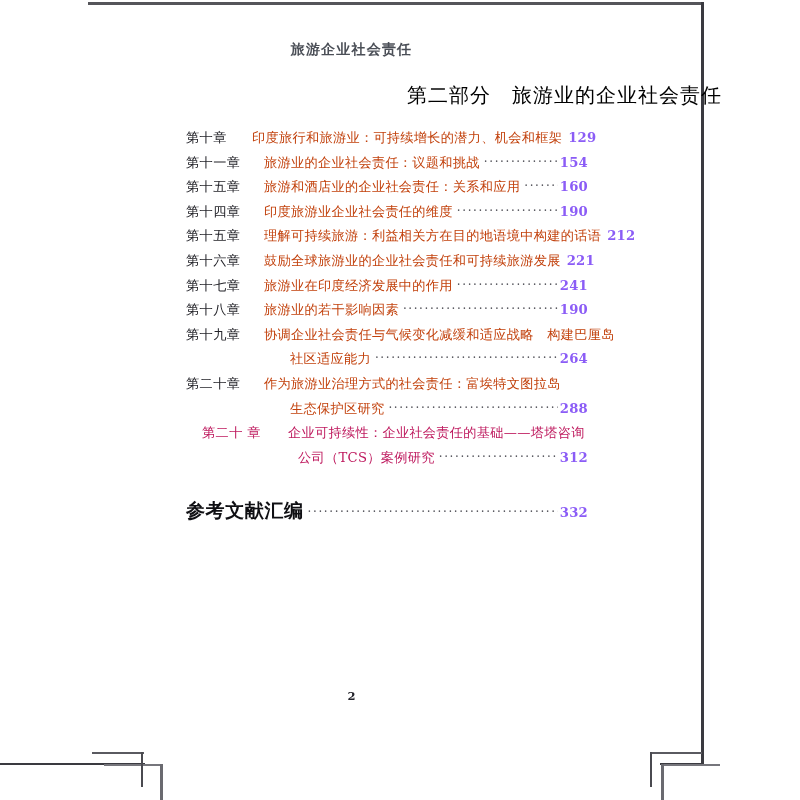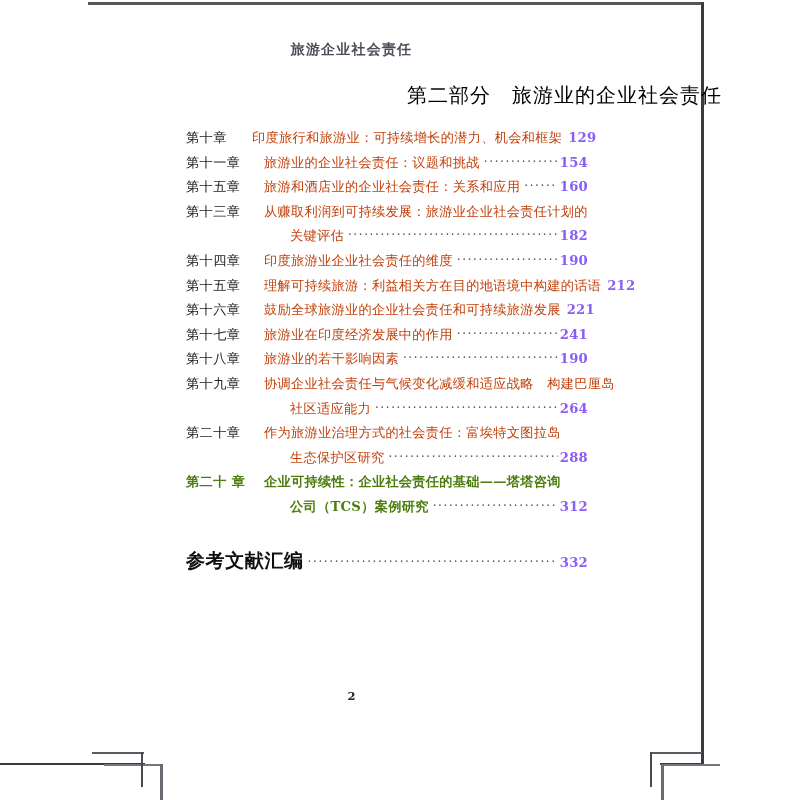--- a/index.html
+++ b/index.html
@@ -159,22 +159,23 @@
 
   
   .cont-indent {
     flex: 0 0 auto;
     width: 96px;
   }
 
   
   .toc-entry.strong .chap-label,
   .toc-entry.strong .chap-title {
-    font-weight: 700;
-    color: #4d7c0f;
+    font-weight: 400;
+    color: #be185d;
+    margin-left: 16px;
   }
   .ref-block { margin-top: 28px; }
 
   .ref-row { display: flex; align-items: baseline; width: 402px; }
   .ref-label {
     flex: 0 0 auto;
     font-weight: 700;
     font-size: 19px;
     letter-spacing: 0.6px;
     color: #0f0f13;
@@ -239,32 +240,20 @@
 
     <div class="toc-entry">
       <div class="toc-row">
         <span class="chap-label w-wide">第十五章</span>
         <span class="chap-title">旅游和酒店业的企业社会责任：关系和应用</span>
         <span class="leader"></span>
         <span class="page-num">160</span>
       </div>
     </div>
 
-    <div class="toc-entry">
-      <div class="toc-row">
-        <span class="chap-label w-wide">第十三章</span>
-        <span class="chap-title">从赚取利润到可持续发展：旅游业企业社会责任计划的</span>
-      </div>
-      <div class="toc-row">
-        <span class="cont-indent"></span>
-        <span class="chap-title">关键评估</span>
-        <span class="leader"></span>
-        <span class="page-num">182</span>
-      </div>
-    </div>
 
     <div class="toc-entry">
       <div class="toc-row">
         <span class="chap-label w-wide">第十四章</span>
         <span class="chap-title">印度旅游业企业社会责任的维度</span>
         <span class="leader"></span>
         <span class="page-num">190</span>
       </div>
     </div>
 

